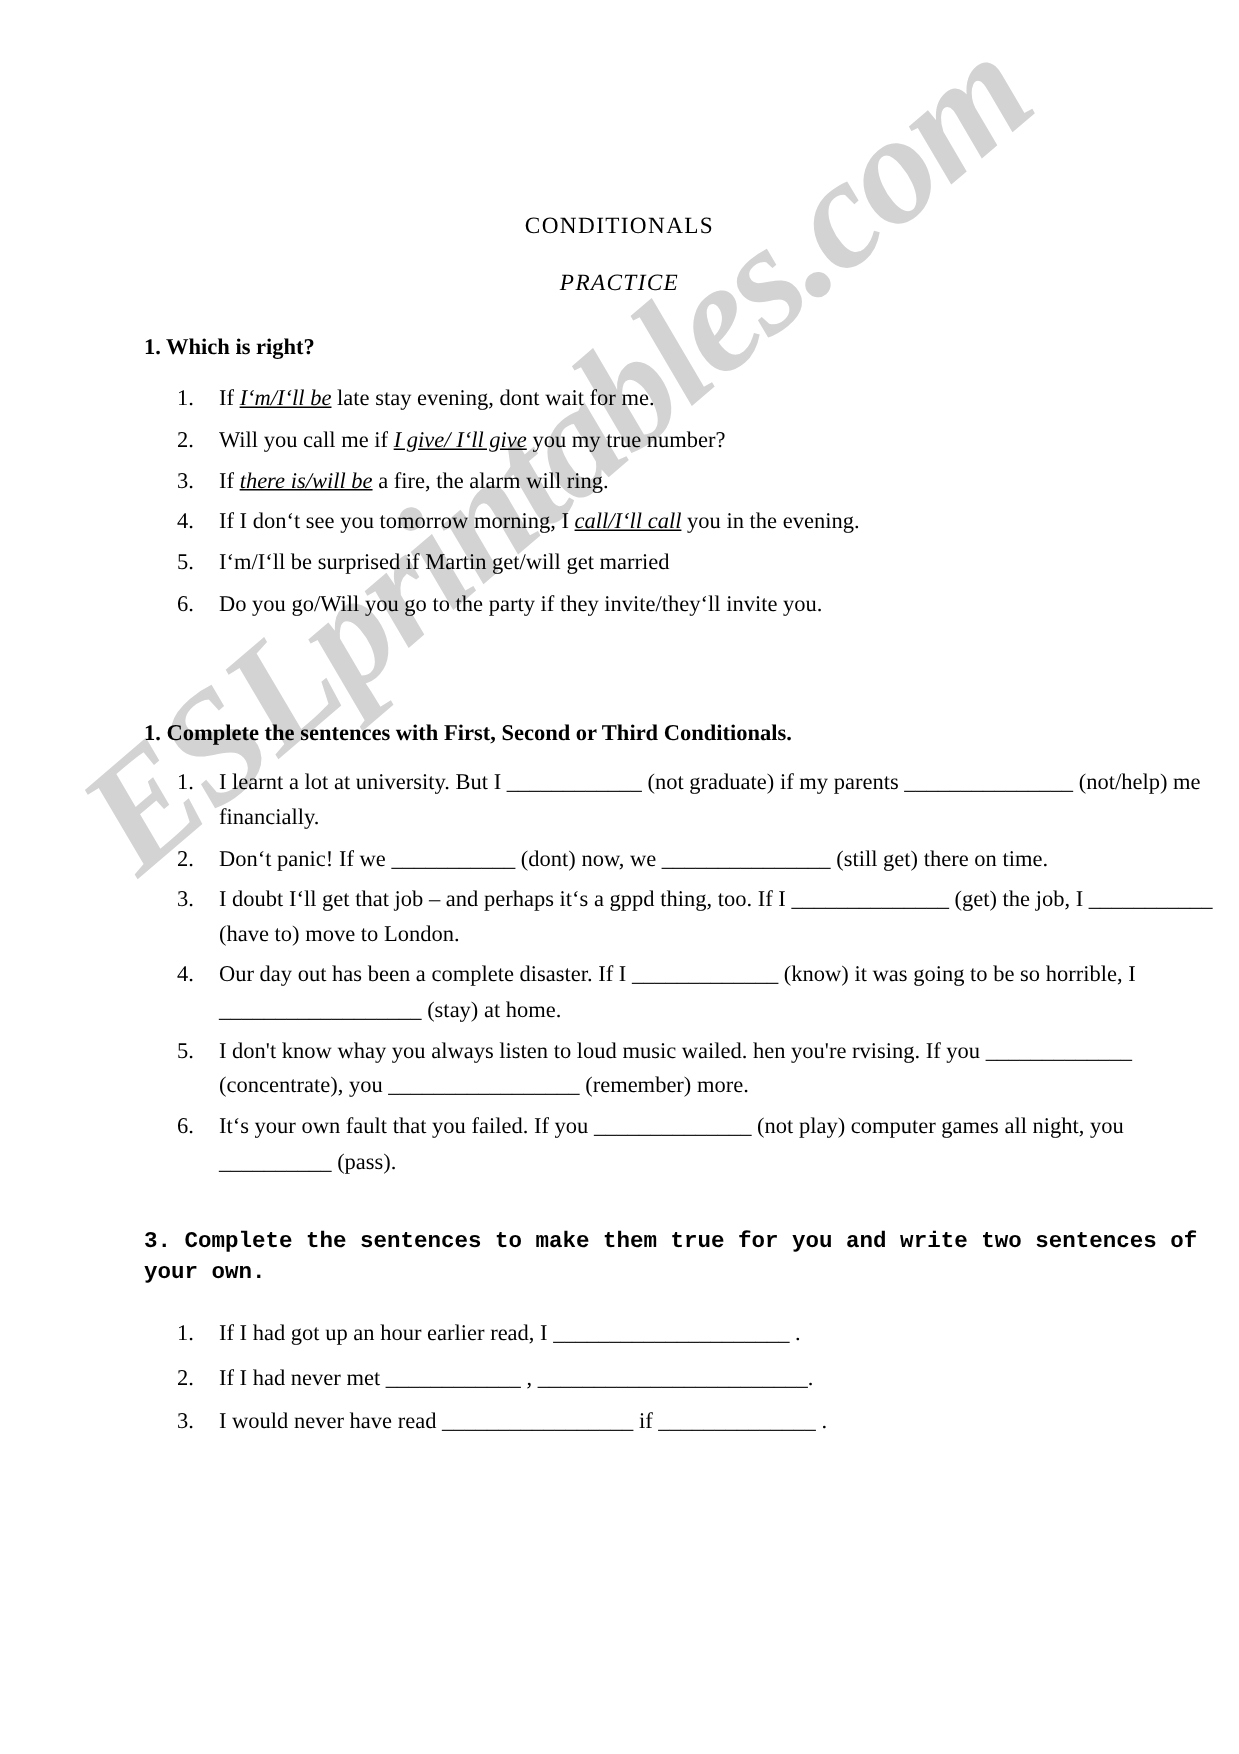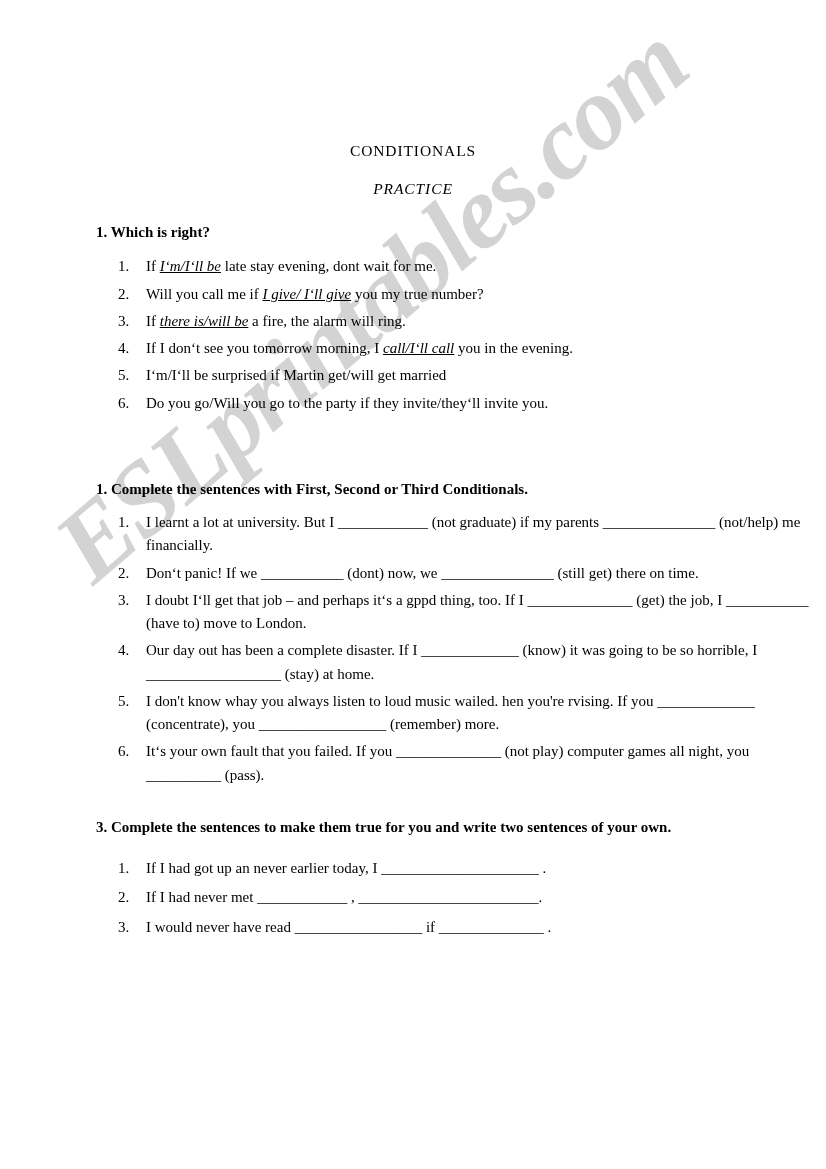--- a/index.html
+++ b/index.html
@@ -71,21 +71,21 @@
 
   .section-heading {
     margin: 0;
     padding: 0 0 0 96px;
     font-size: 15px;
     font-weight: 700;
     line-height: 1.42;
   }
   .section-heading.s1 { margin-top: 26px; }
   .section-heading.s2 { margin-top: 64px; }
-  .section-heading.s3 { margin-top: 30px; }
+  .section-heading.s3 { margin-top: 30px; font-family: Liberation Mono, monospace; }
 
   ol.qlist {
     list-style: none;
     margin: 0;
     padding: 0;
   }
   ol.qlist > li {
     position: relative;
     padding-left: 146px;
     font-size: 15px;
@@ -152,19 +152,19 @@
         <li><span class="num">1.</span><span>I learnt a lot at university. But I </span><span class="blank">____________</span><span> (not graduate) if my parents </span><span class="blank">_______________</span><span> (not/help) me financially.</span></li>
         <li><span class="num">2.</span><span>Don‘t panic! If we </span><span class="blank">___________</span><span> (dont) now, we </span><span class="blank">_______________</span><span> (still get) there on time.</span></li>
         <li><span class="num">3.</span><span>I doubt I‘ll get that job – and perhaps it‘s a gppd thing, too. If I </span><span class="blank">______________</span><span> (get) the job, I </span><span class="blank">___________</span><span> (have to) move to London.</span></li>
         <li><span class="num">4.</span><span>Our day out has been a complete disaster. If I </span><span class="blank">_____________</span><span> (know) it was going to be so horrible, I </span><span class="blank">__________________</span><span> (stay) at home.</span></li>
         <li><span class="num">5.</span><span>I don't know whay you always listen to loud music wailed. hen you're rvising. If you </span><span class="blank">_____________</span><span> (concentrate), you </span><span class="blank">_________________</span><span> (remember) more.</span></li>
         <li><span class="num">6.</span><span>It‘s your own fault that you failed. If you </span><span class="blank">______________</span><span> (not play) computer games all night, you </span><span class="blank">__________</span><span> (pass).</span></li>
       </ol>
 
     <div class="section-heading s3">3. Complete the sentences to make them true for you and write two sentences of your own.</div>
     <ol class="qlist" id="list-3">
-        <li><span class="num">1.</span><span>If I had got up an never earlier today, I </span><span class="blank">_____________________</span><span> .</span></li>
+        <li><span class="num">1.</span><span>If I had got up an hour earlier read, I </span><span class="blank">_____________________</span><span> .</span></li>
         <li><span class="num">2.</span><span>If I had never met </span><span class="blank">____________</span><span> , </span><span class="blank">________________________</span><span>.</span></li>
         <li><span class="num">3.</span><span>I would never have read </span><span class="blank">_________________</span><span> if </span><span class="blank">______________</span><span> .</span></li>
       </ol>
 
   </div>
 </div>
 
 </body></html>

